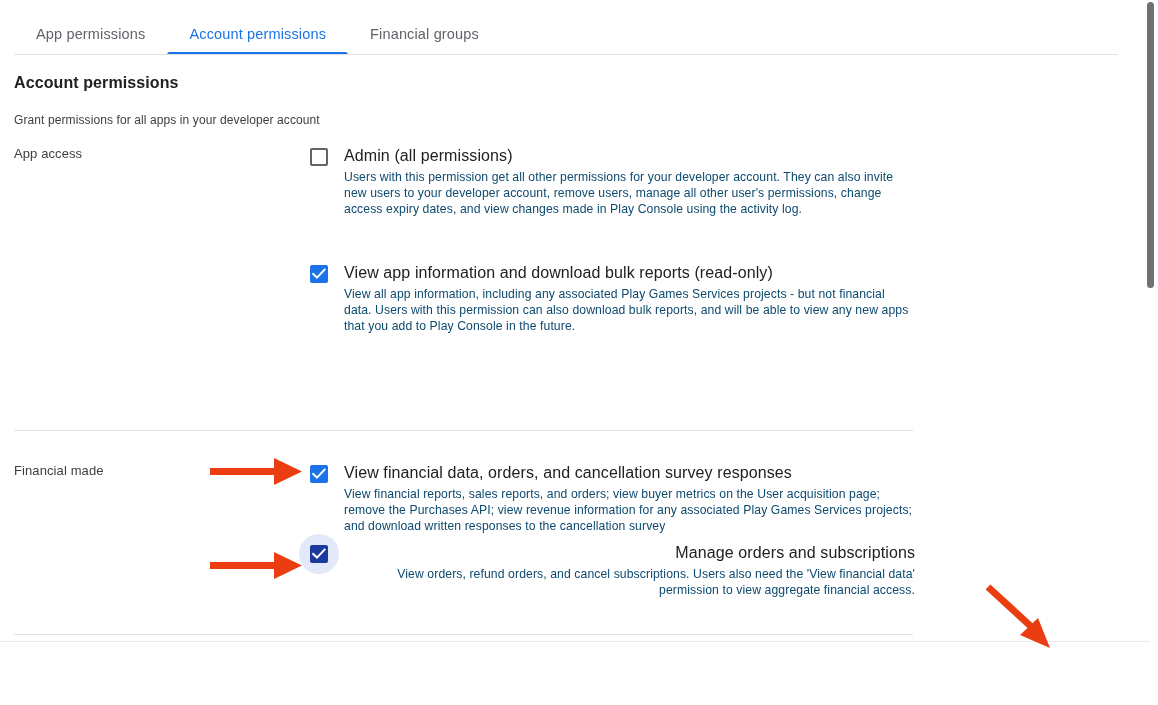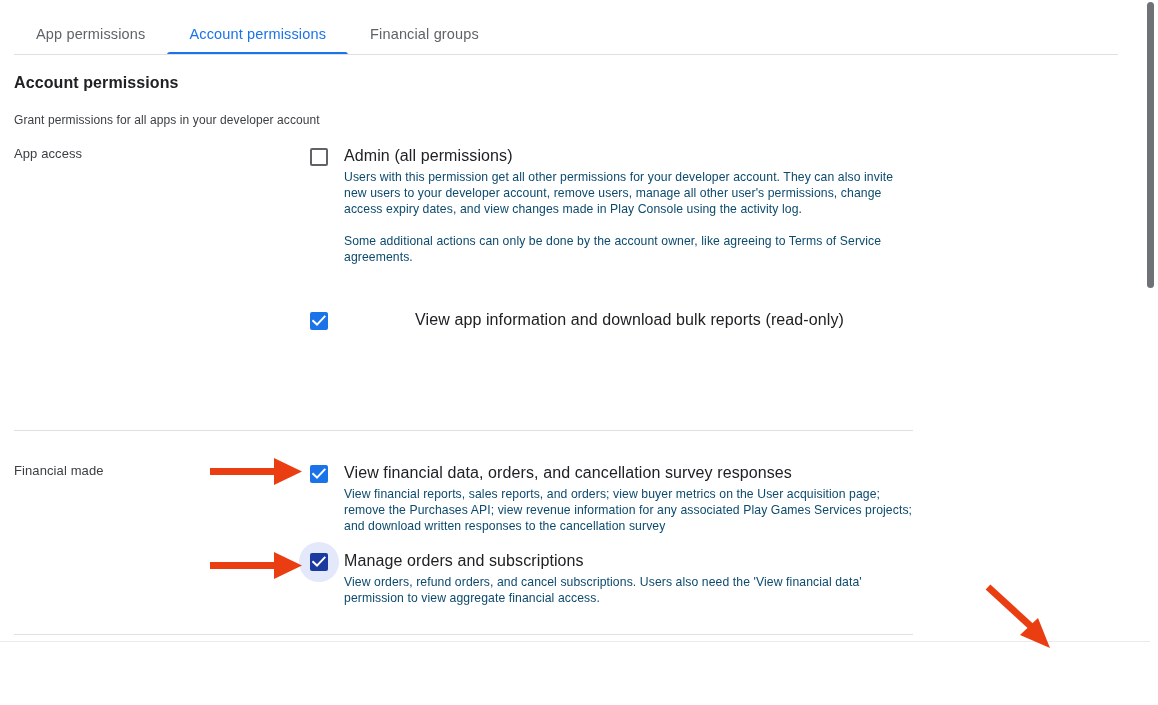--- a/index.html
+++ b/index.html
@@ -147,30 +147,30 @@
   <div class="page-subtitle">Grant permissions for all apps in your developer account</div>
 
   <div class="section" style="top:146px;">
     <div class="section-label">App access</div>
     <div class="perm-list">
 
       <div class="perm">
         <div class="cbox unchecked"></div>
         <div class="perm-title">Admin (all permissions)</div>
         <div class="perm-desc">Users with this permission get all other permissions for your developer account. They can also invite new users to your developer account, remove users, manage all other user's permissions, change access expiry dates, and view changes made in Play Console using the activity log.</div>
-        <div class="perm-desc">Some additional actions can only be done by the account owner, like agreeing to Terms of Service agreements.</div>
-      </div>
-
-      <div class="perm" style="margin-top:45px;text-align:center;">
+      </div>
+
+      <div class="perm" style="margin-top:45px;">
         <div class="cbox checked">
           <svg width="14" height="12" viewBox="0 0 14 12">
             <path d="M1.2 6.0 L5.0 9.6 L12.6 1.6" fill="none" stroke="#ffffff" stroke-width="2" stroke-linecap="square"></path>
           </svg>
         </div>
         <div class="perm-title">View app information and download bulk reports (read-only)</div>
+        <div class="perm-desc">View all app information, including any associated Play Games Services projects - but not financial data. Users with this permission can also download bulk reports, and will be able to view any new apps that you add to Play Console in the future.</div>
       </div>
 
     </div>
   </div>
 
   <div class="divider" style="top:430px;"></div>
 
   <div class="section" style="top:463px;">
     <div class="section-label">Financial made</div>
     <div class="perm-list">
@@ -178,21 +178,21 @@
       <div class="perm">
         <div class="cbox checked">
           <svg width="14" height="12" viewBox="0 0 14 12">
             <path d="M1.2 6.0 L5.0 9.6 L12.6 1.6" fill="none" stroke="#ffffff" stroke-width="2" stroke-linecap="square"></path>
           </svg>
         </div>
         <div class="perm-title">View financial data, orders, and cancellation survey responses</div>
         <div class="perm-desc">View financial reports, sales reports, and orders; view buyer metrics on the User acquisition page; remove the Purchases API; view revenue information for any associated Play Games Services projects; and download written responses to the cancellation survey</div>
       </div>
 
-      <div class="perm" style="margin-top:16px;">
+      <div class="perm" style="margin-top:8px;text-align:right;">
         <div class="ripple"></div>
         <div class="cbox checked pressed">
           <svg width="14" height="12" viewBox="0 0 14 12">
             <path d="M1.2 6.0 L5.0 9.6 L12.6 1.6" fill="none" stroke="#ffffff" stroke-width="2" stroke-linecap="square"></path>
           </svg>
         </div>
         <div class="perm-title">Manage orders and subscriptions</div>
         <div class="perm-desc">View orders, refund orders, and cancel subscriptions. Users also need the 'View financial data' permission to view aggregate financial access.</div>
       </div>
 

